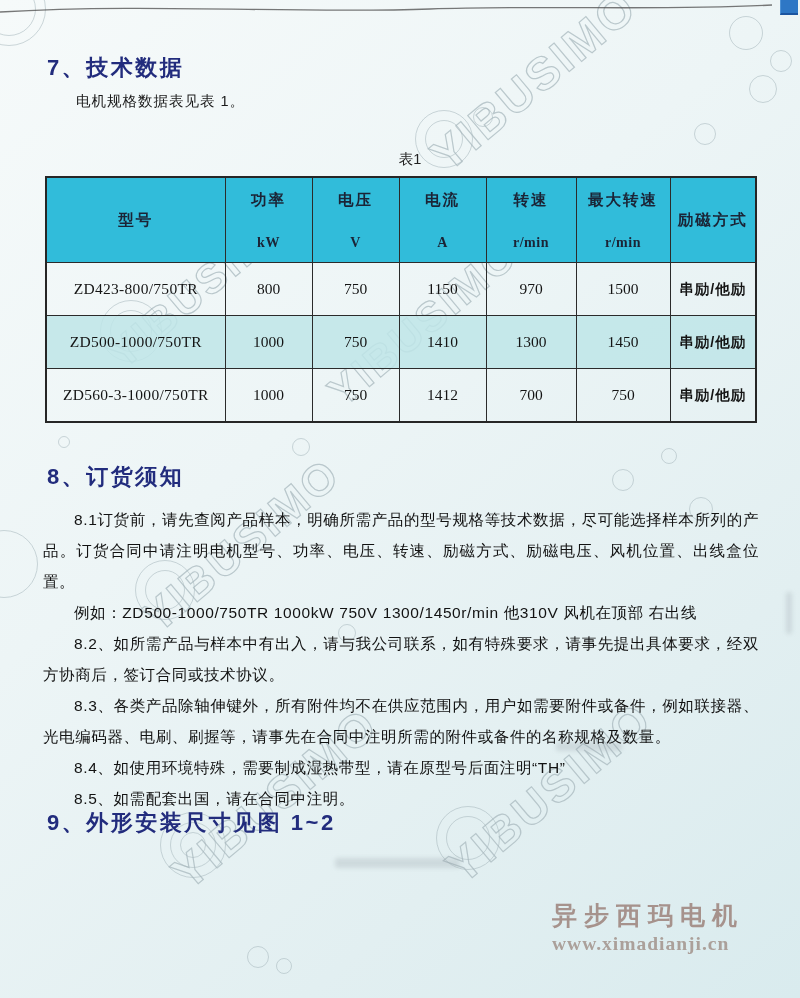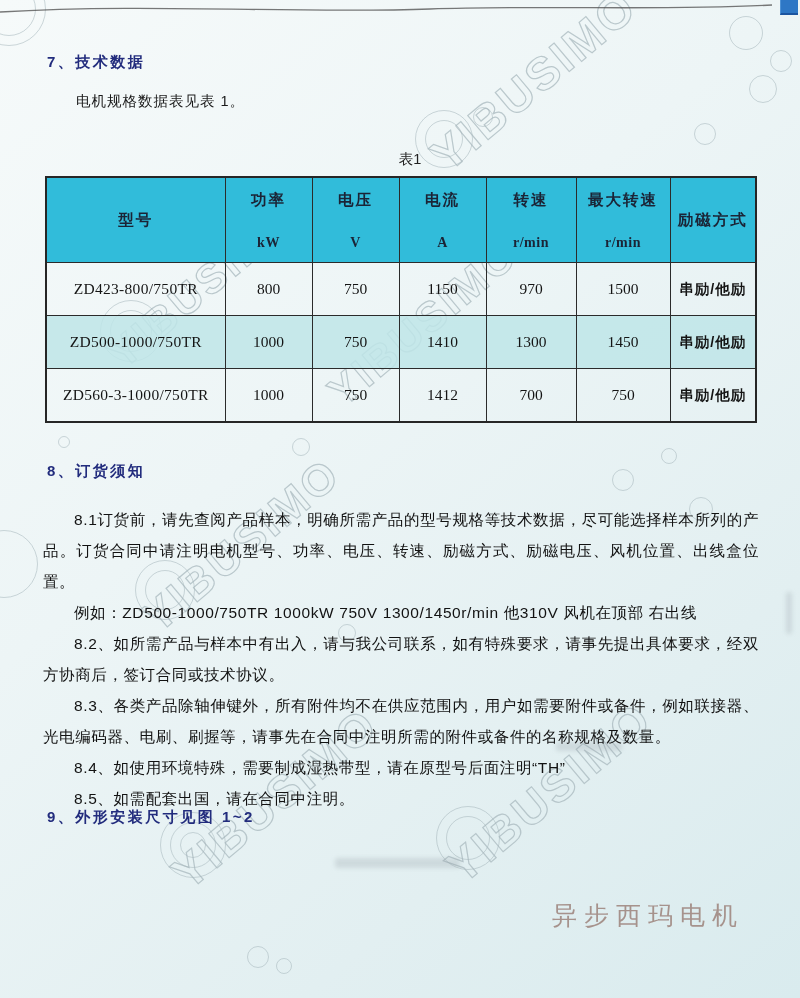--- a/index.html
+++ b/index.html
@@ -35,21 +35,21 @@
   }
   
   .top-line{position:absolute;left:0;top:0;}
   .corner-tab{
     position:absolute;right:2px;top:0;width:17px;height:13px;
     background:#2e77c5;border-bottom:2px solid #1c55a0;border-left:1px solid #4e92d6;
   }
   
   .h-sec{
     position:absolute;left:47px;
-    font-size:15px;font-weight:bold;color:#222c7d;
+    font-size:22px;font-weight:bold;color:#222c7d;
     letter-spacing:2.5px;white-space:nowrap;
   }
   .intro{
     position:absolute;left:76px;top:92px;
     font-size:14.5px;color:#1a1a1a;letter-spacing:1px;
   }
   .tbl-caption{
     position:absolute;left:0;top:150px;width:800px;
     text-align:center;font-size:14.5px;font-weight:normal;color:#222;margin-left:10px;
   }
@@ -80,21 +80,21 @@
   table.spec td.num{font-family:"Liberation Serif",serif;font-size:15.5px;}
   table.spec td.excite{font-weight:bold;font-size:14.5px;letter-spacing:1px;}
   
   .paras{
     position:absolute;left:43px;top:504px;width:716px;
     font-size:15.5px;line-height:31px;color:#121212;
     text-align:justify;
   }
   .paras p{margin:0;text-indent:2em;letter-spacing:0.6px;}
   
-  .brand{position:absolute;left:552px;top:899px;color:#a6928c;}
+  .brand{position:absolute;left:552px;top:899px;color:#a6928c;font-weight:bold;}
   .brand .name{
     font-family:"Liberation Serif",serif;
     font-size:25px;letter-spacing:7px;white-space:nowrap;
   }
   .brand .url{
     font-family:"Liberation Serif",serif;
     font-size:19.5px;letter-spacing:1px;color:#aba09a;margin-top:1px;
   }
 </style>
 </head>
@@ -214,15 +214,16 @@
       <p>8.2、如所需产品与样本中有出入，请与我公司联系，如有特殊要求，请事先提出具体要求，经双方协商后，签订合同或技术协议。</p>
       <p>8.3、各类产品除轴伸键外，所有附件均不在供应范围内，用户如需要附件或备件，例如联接器、光电编码器、电刷、刷握等，请事先在合同中注明所需的附件或备件的名称规格及数量。</p>
       <p>8.4、如使用环境特殊，需要制成湿热带型，请在原型号后面注明“TH”</p>
       <p>8.5、如需配套出国，请在合同中注明。</p>
     </div>
 
   <div class="h-sec" style="top:808px;">9、外形安装尺寸见图 1~2</div>
 
   <div class="brand">
     <div class="name">异步西玛电机</div>
+    <div class="url">www.ximadianji.cn</div>
   </div>
 
 </div>
 
 </body></html>

